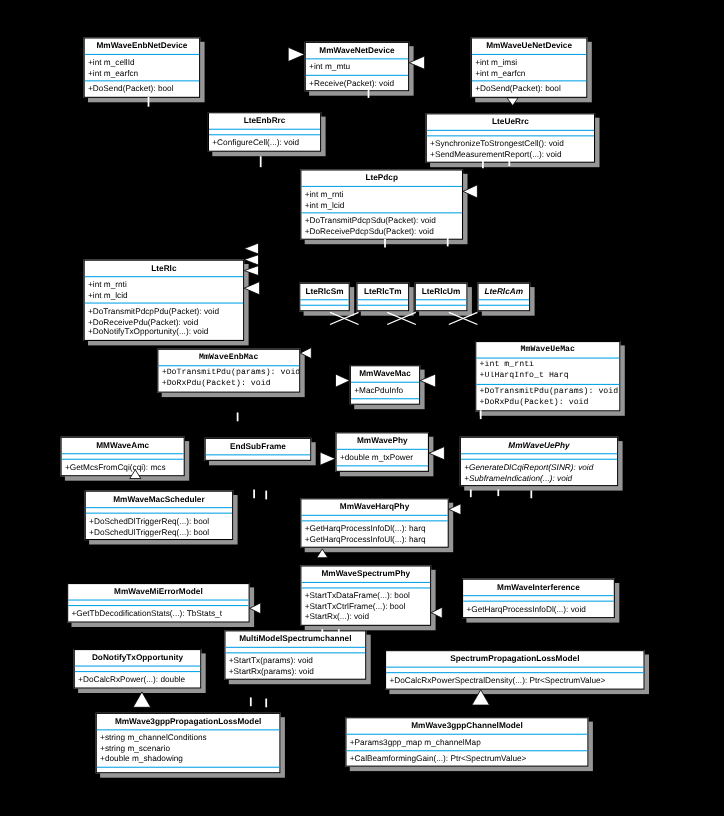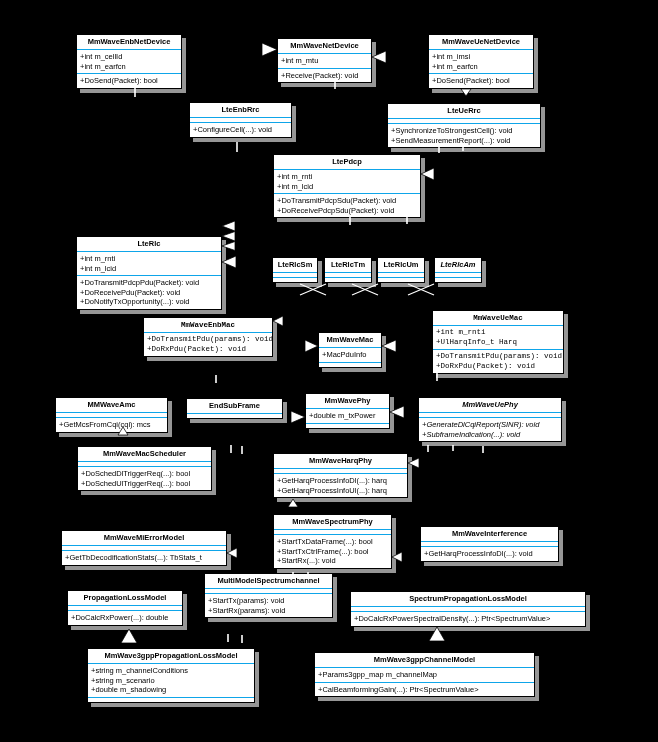--- a/index.html
+++ b/index.html
@@ -193,21 +193,21 @@
         </div>
       </div>
       <div class="uml-class" style="left: 420px; top: 526px; width: 139px;">
         <div class="uml-title">MmWaveInterference</div>
         <div class="uml-comp uml-attrs empty"></div>
         <div class="uml-comp uml-ops">
           <div class="uml-line">+GetHarqProcessInfoDl(...): void</div>
         </div>
       </div>
       <div class="uml-class" style="left: 67px; top: 590px; width: 116px;">
-        <div class="uml-title">PropagationLossModel</div>
+        <div class="uml-title">DoNotifyTxOpportunity</div>
         <div class="uml-comp uml-attrs empty"></div>
         <div class="uml-comp uml-ops">
           <div class="uml-line">+DoCalcRxPower(...): double</div>
         </div>
       </div>
       <div class="uml-class" style="left: 204px; top: 573px; width: 129px;">
         <div class="uml-title">MultiModelSpectrumchannel</div>
         <div class="uml-comp uml-attrs empty"></div>
         <div class="uml-comp uml-ops">
           <div class="uml-line">+StartTx(params): void</div>

